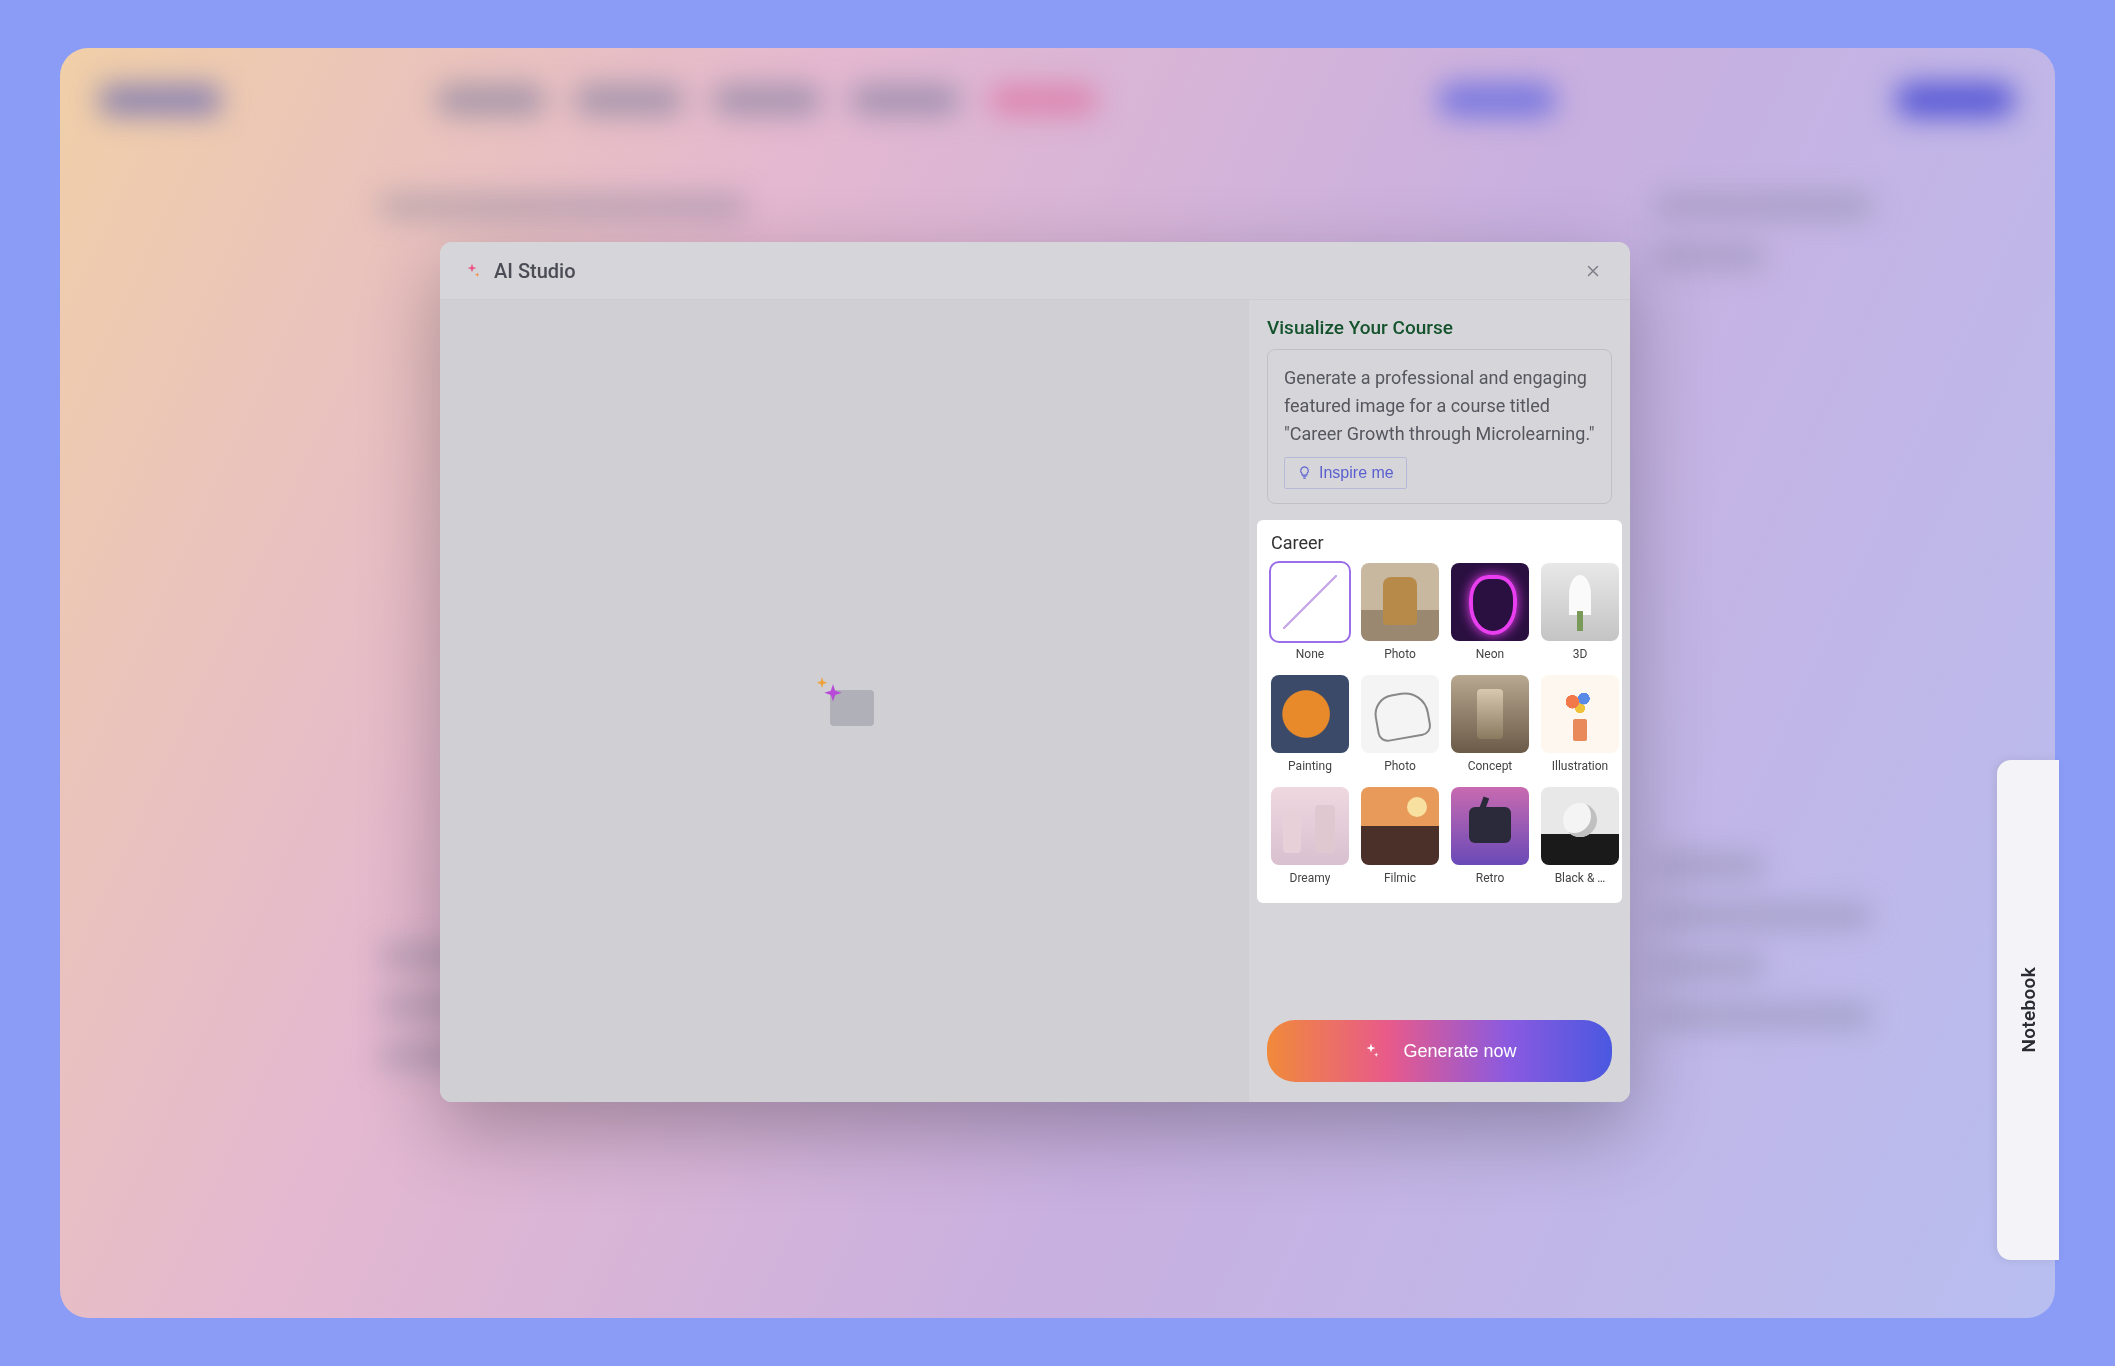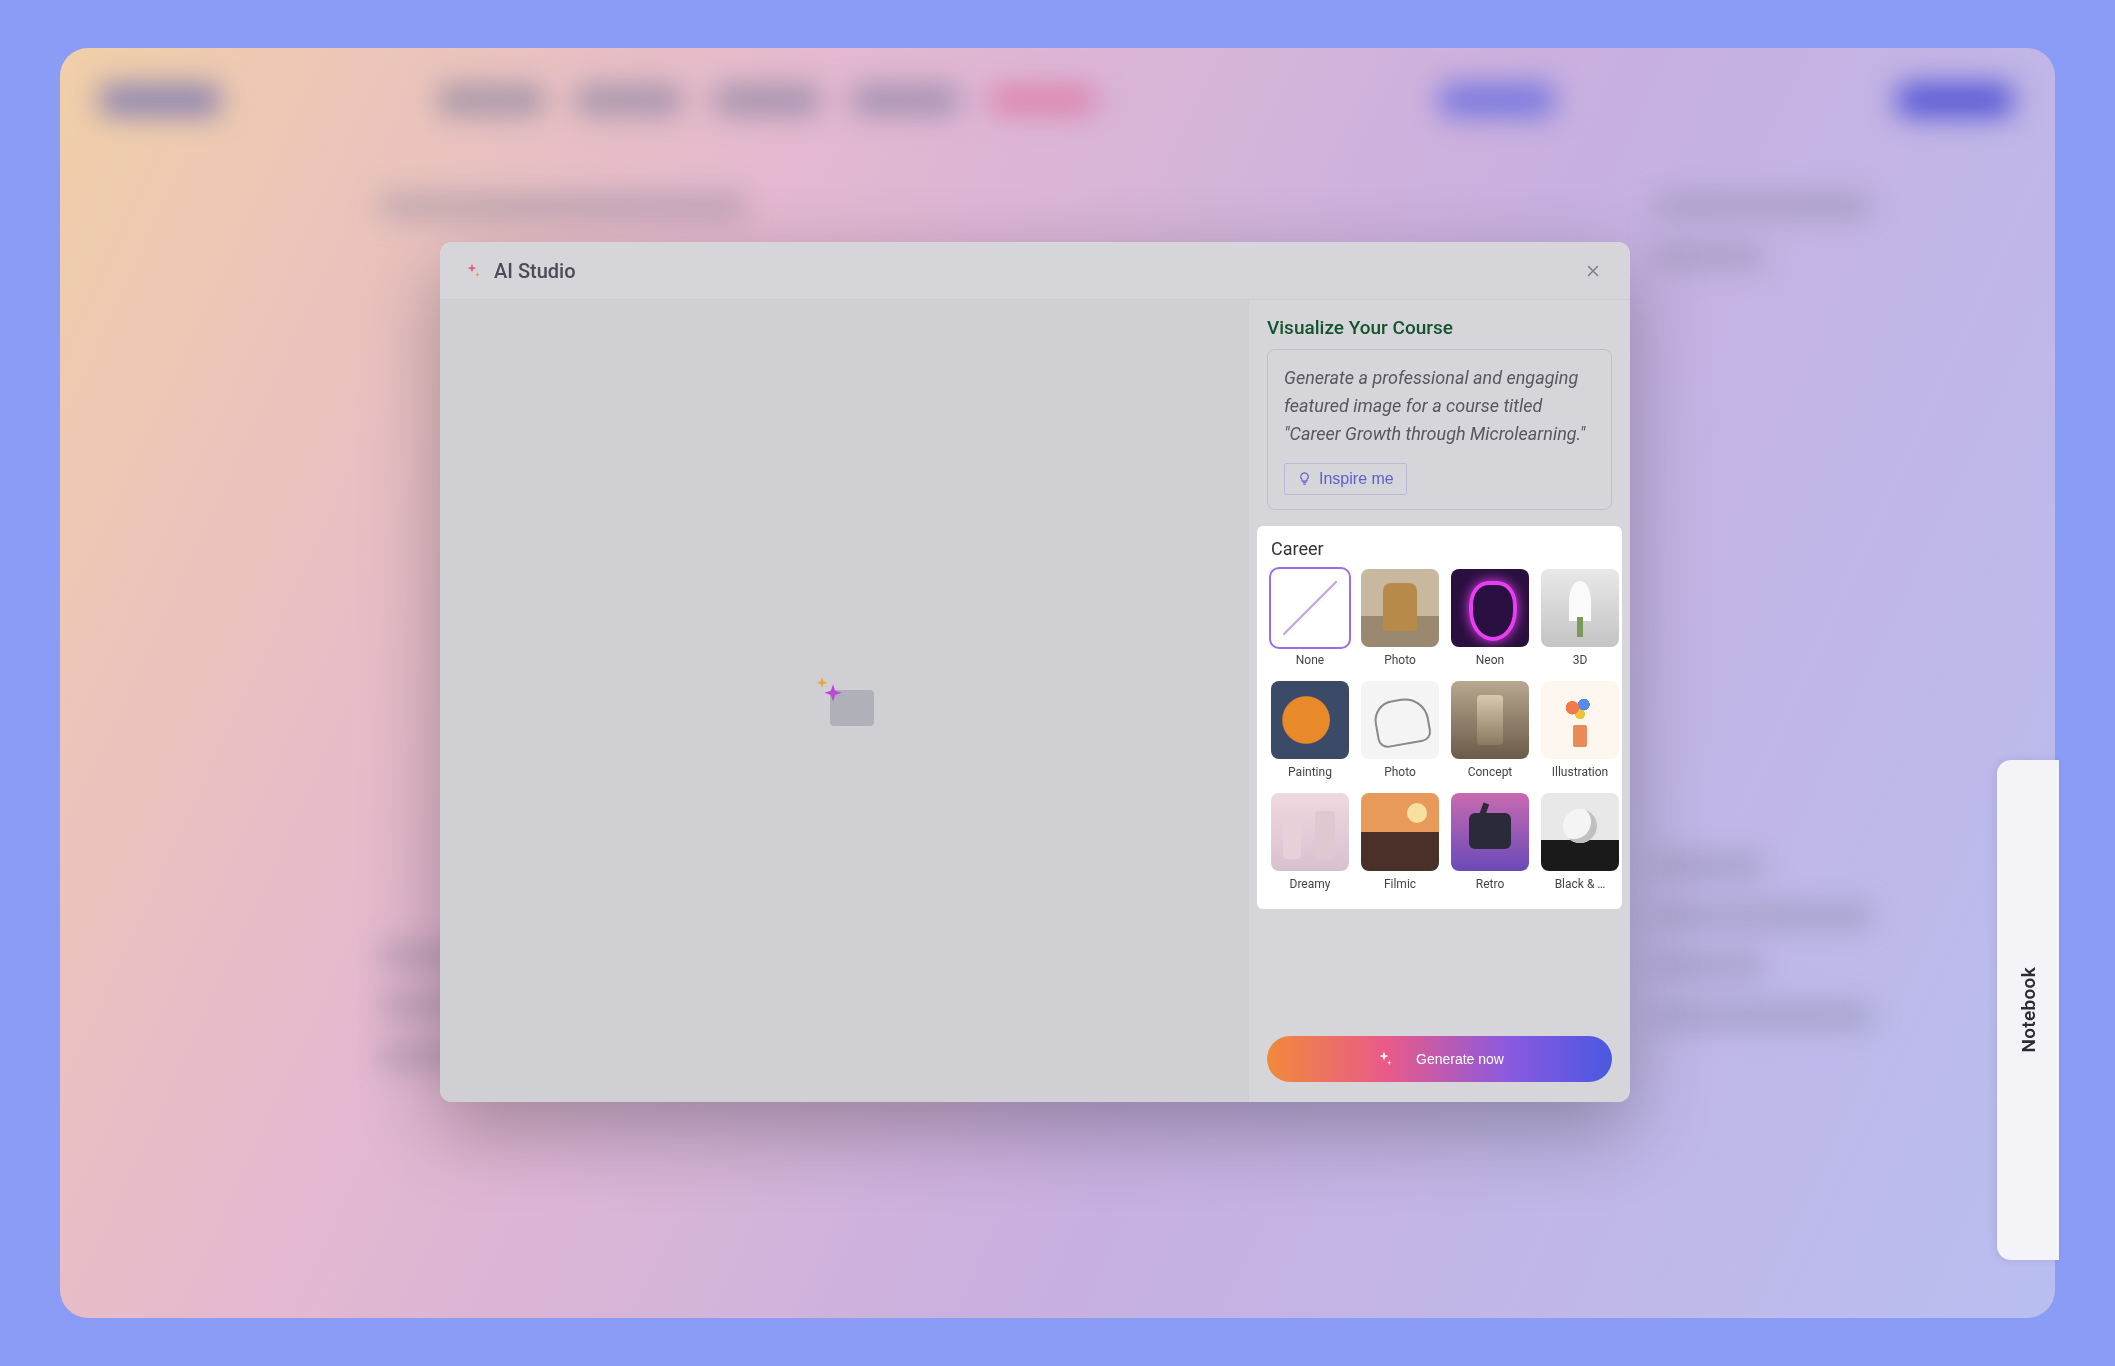--- a/index.html
+++ b/index.html
@@ -117,22 +117,21 @@
 .prompt-box {
   border: 1px solid #c0c0c8;
   border-radius: 8px;
   padding: 14px 16px 14px;
   background: #d6d6da;
 }
 .prompt-text {
   font-size: 18px;
   line-height: 1.55;
   color: #56565f;
-  margin-bottom: 15px;
-  font-style: italic;
+  margin-bottom: 9px;
 }
 .inspire-btn {
   display: inline-flex;
   align-items: center;
   gap: 7px;
   border: 1px solid #b8b8d8;
   border-radius: 2px;
   padding: 6px 12px;
   font-size: 16px;
   color: #5a5fcf;
@@ -211,26 +210,26 @@
 .thumb-filmic::before { content:""; position:absolute; top:10px; left:46px; width:20px; height:20px; background:#f8e0a0; border-radius:50%; }
 .thumb-retro { background: linear-gradient(#c86ab0, #6a4ab8); }
 .thumb-retro::before { content:""; position:absolute; left:18px; top:20px; width:42px; height:36px; background:#2a2a3a; border-radius:6px; }
 .thumb-retro::after { content:""; position:absolute; left:30px; top:10px; width:6px; height:14px; background:#2a2a3a; transform:rotate(20deg); }
 .thumb-bw { background: linear-gradient(#e8e8e8 60%, #1a1a1a 60%); }
 .thumb-bw::before { content:""; position:absolute; left:22px; top:16px; width:34px; height:34px; background:#f4f4f4; border-radius:50%; box-shadow: inset -6px -4px 0 #c0c0c0; }
 
 .generate-bar { margin-top: auto; padding: 16px 18px 20px; }
 .generate-btn {
   width: 100%;
-  height: 46px;
+  height: 62px;
   border: none;
   border-radius: 28px;
   background: linear-gradient(90deg, #f08a3a 0%, #e85a8a 35%, #8a5ae0 70%, #4a58e0 100%);
   color: #fff;
-  font-size: 14px;
+  font-size: 18px;
   font-weight: 500;
   display: flex;
   align-items: center;
   justify-content: center;
   gap: 23px;
   cursor: pointer;
 }
 
 .notebook-tab {
   position: absolute;

